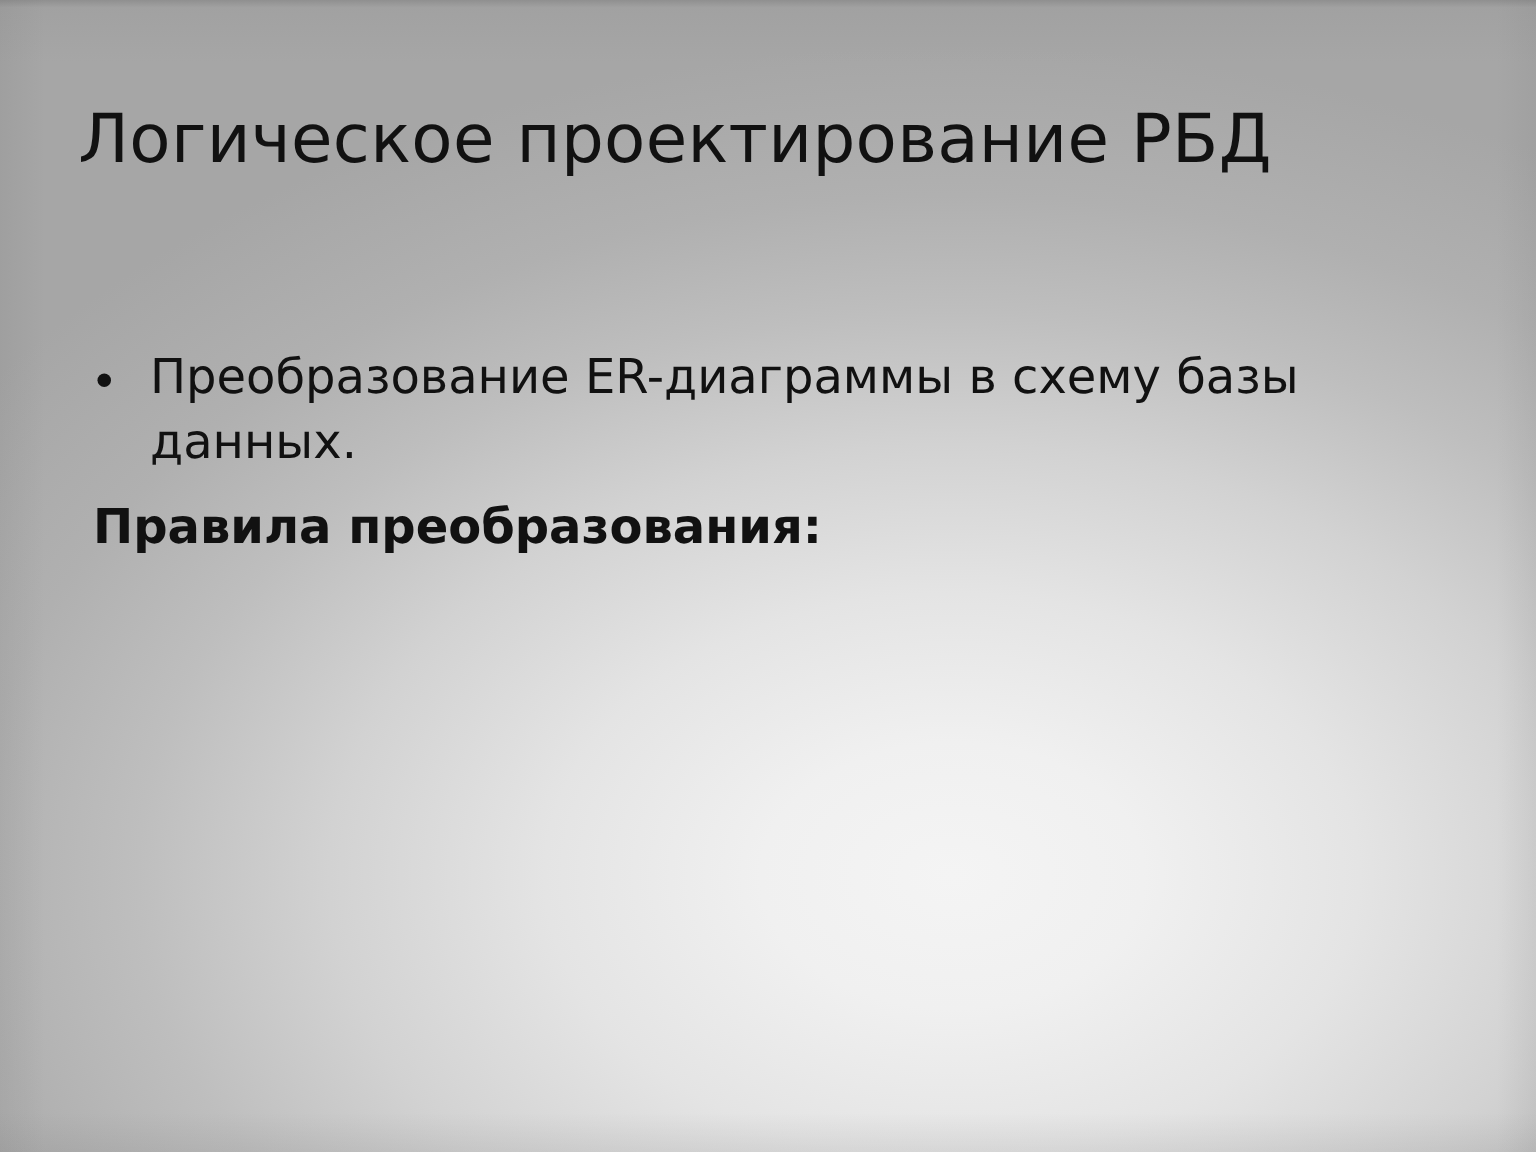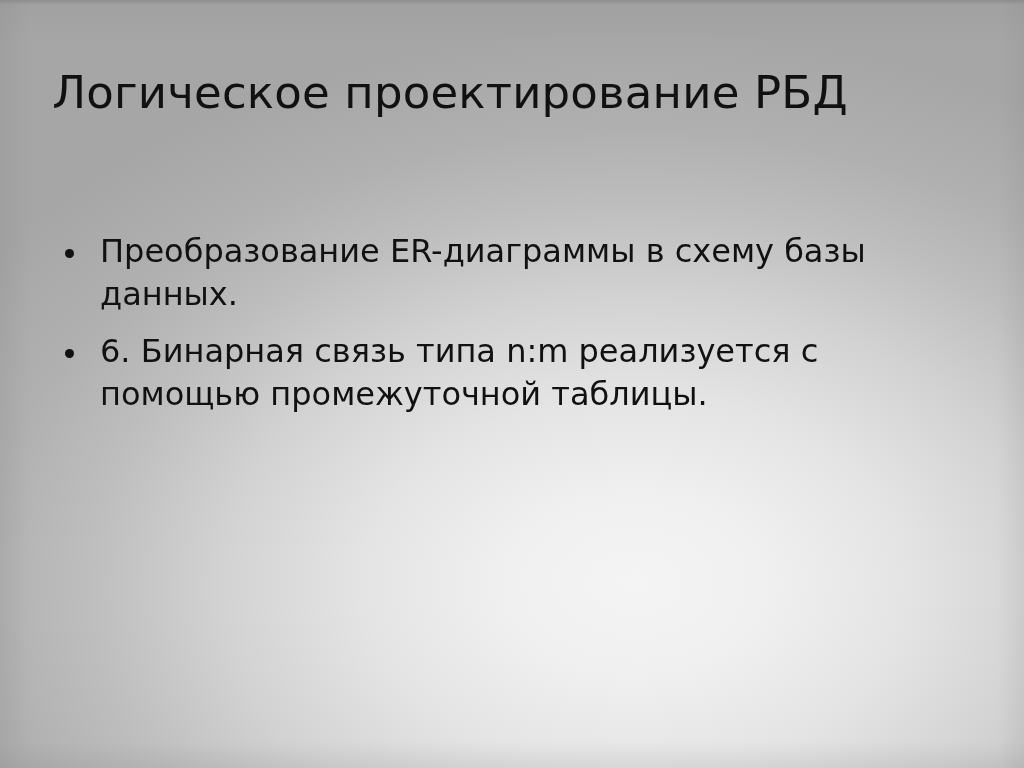--- a/index.html
+++ b/index.html
@@ -101,20 +101,19 @@
 
   <div class="slide-title">Логическое проектирование РБД</div>
 
   <div class="body-block">
 
     <div class="body-line bulleted">
       <span class="bullet-dot"></span>
       <span>Преобразование ER-диаграммы в схему базы данных.</span>
     </div>
 
+    <div class="body-line plain">
+      <span>Правила преобразования:</span>
+    </div>
 
-    <div class="body-line bulleted">
-      <span class="bullet-dot"></span>
-      <span>6. Бинарная связь типа n:m реализуется с помощью промежуточной таблицы.</span>
-    </div>
 
   </div>
 </div>
 
 </body></html>

